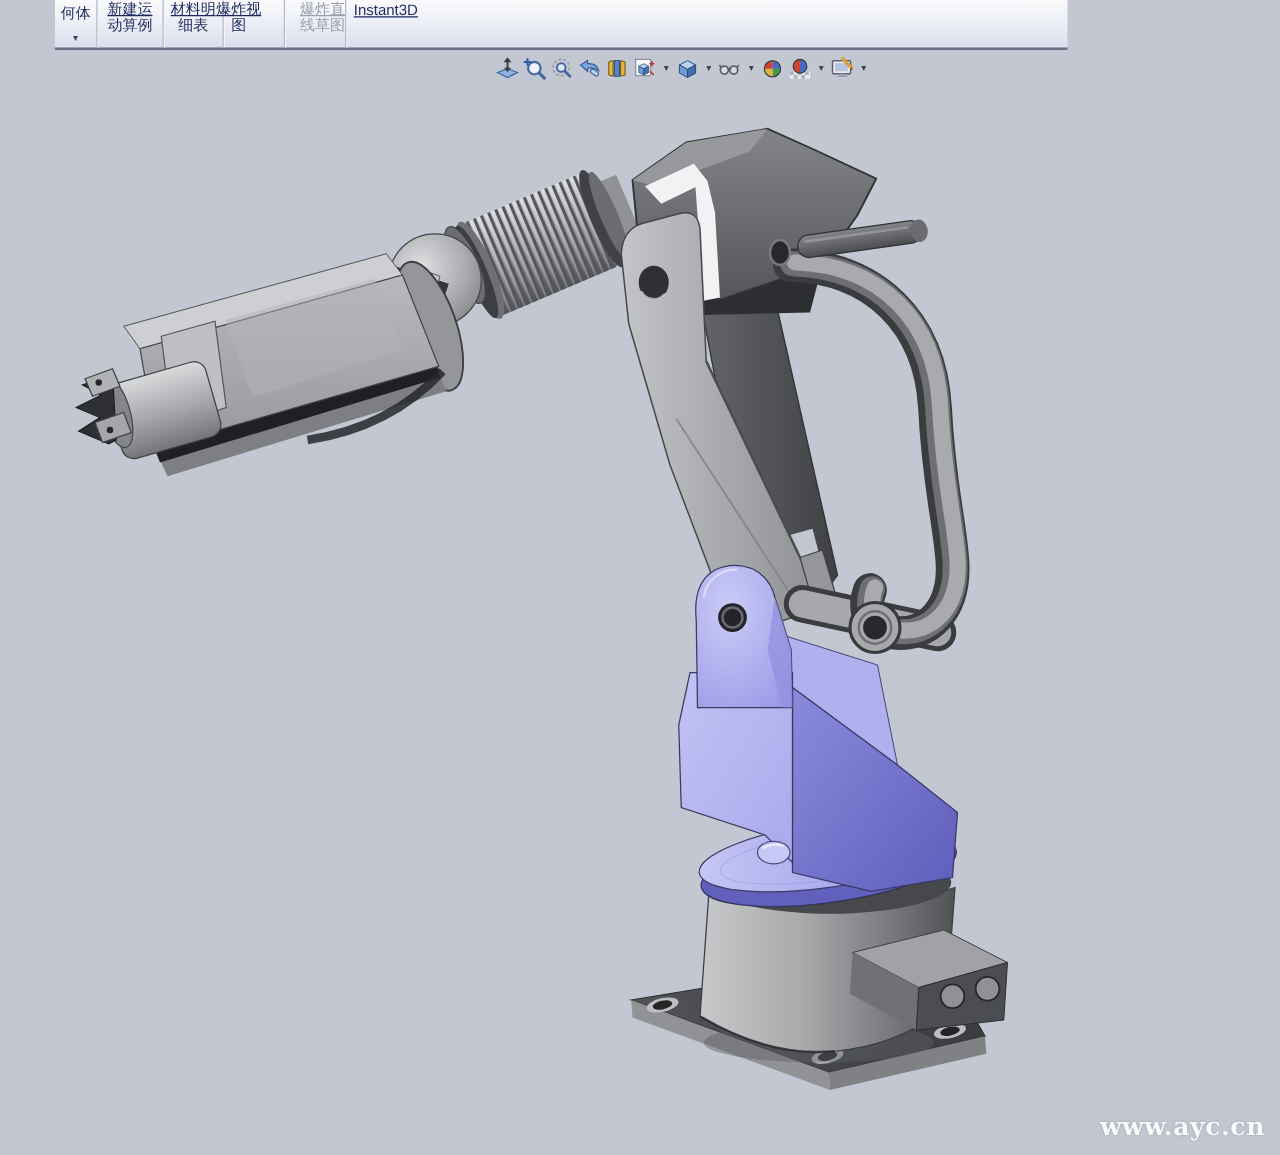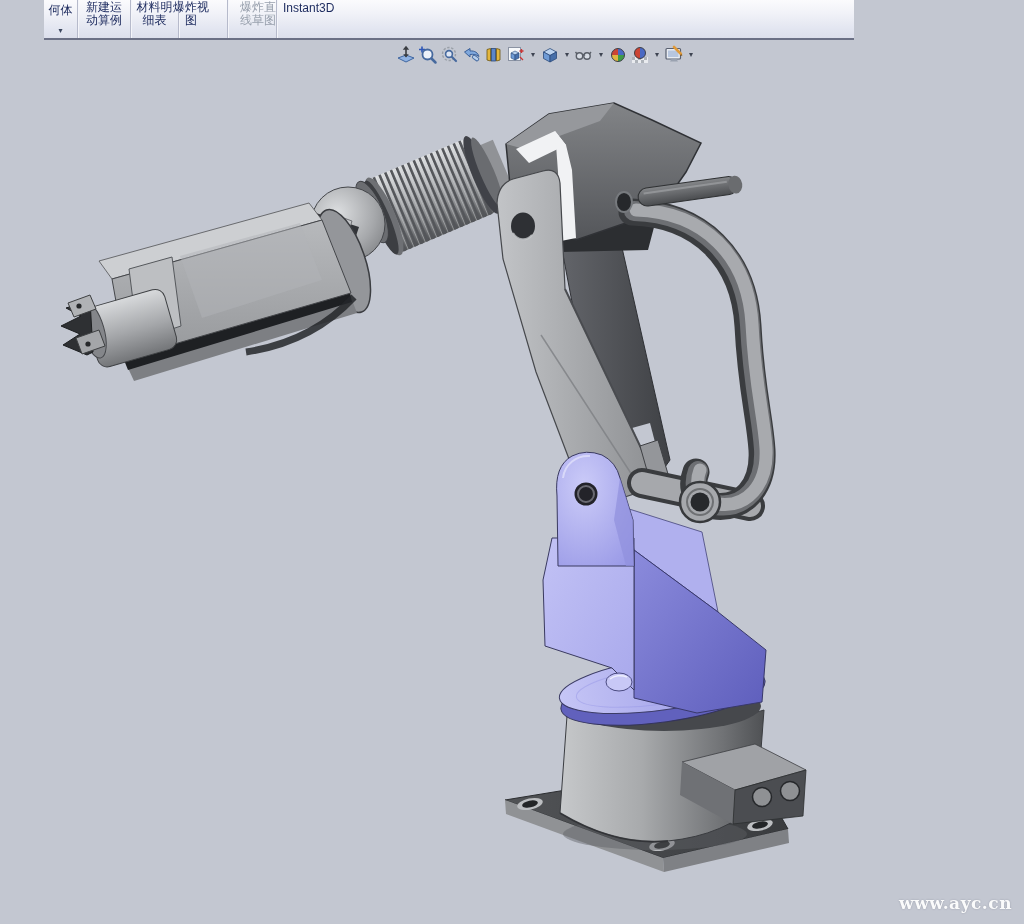--- a/index.html
+++ b/index.html
@@ -5,21 +5,21 @@
   html,body{margin:0;padding:0;width:1024px;height:924px;overflow:hidden;
     font-family:"Liberation Sans",sans-serif;background:#c3c7d1;}
   .app{position:relative;width:1024px;height:924px;}
 
   
   .ribbon{position:absolute;top:0;left:0;width:810px;height:38px;
     background:linear-gradient(#fbfbfd 0%,#f1f2f8 35%,#e3e6f1 75%,#dcdfeb 100%);
     border-bottom:2px solid #6b7085;margin-left:44px;}
   .btn{position:absolute;top:0;height:38px;text-align:center;color:#1c2a5e;
     font-size:12px;line-height:13px;cursor:default;}
-  .btn .l1{position:absolute;top:1px;left:0;right:0;}
+  .btn .l1{position:absolute;top:1px;left:0;right:0;text-decoration:underline;}
   .btn .l2{position:absolute;top:14px;left:0;right:0;}
   .btn.first .l2{top:4px;}
   .btn.first .drop{position:absolute;top:24px;left:0;right:0;font-size:8px;color:#3c465e;}
   .btn.disabled{color:#98a0ad;text-align:right;}
   .btn.instant{text-align:right;}
   .btn.instant .l1{top:2px;left:6px;right:auto;}
   .vsep{position:absolute;top:0;width:1px;height:38px;background:#b6bacb;box-shadow:1px 0 0 #f4f5fa;}
 
   
   .tab{position:absolute;top:40px;height:19px;background:linear-gradient(#d2d5dd,#c4c8d2);
@@ -33,21 +33,21 @@
     background:linear-gradient(#bfc3ce,#c5c9d2 6%,#c3c7d1 30%);}
   .model-svg{position:absolute;top:0;left:0;}
 
   
   .hud{position:absolute;top:4px;left:396px;height:22px;display:flex;align-items:center;}
   .hico{width:20px;height:20px;margin-right:2px;display:inline-block;cursor:pointer;}
   .hico svg{display:block;}
   .dd{width:10px;font-size:8px;color:#3e4452;text-align:center;margin-right:2px;cursor:pointer;line-height:20px;}
 
   .watermark{position:absolute;right:12px;bottom:11px;color:#ffffff;opacity:.93;
-    font-family:"DejaVu Serif","Liberation Serif",serif;font-weight:bold;font-size:17px;
+    font-family:"DejaVu Serif","Liberation Serif",serif;font-weight:bold;font-size:20px;
     letter-spacing:.5px;text-shadow:0 0 2px rgba(110,115,130,.55);}
 </style>
 </head>
 <body>
 
 <div class="app">
 
   <div class="ribbon">
     <div class="btn first" style="left:0;width:33px;">
       <div class="l2">何体</div>

